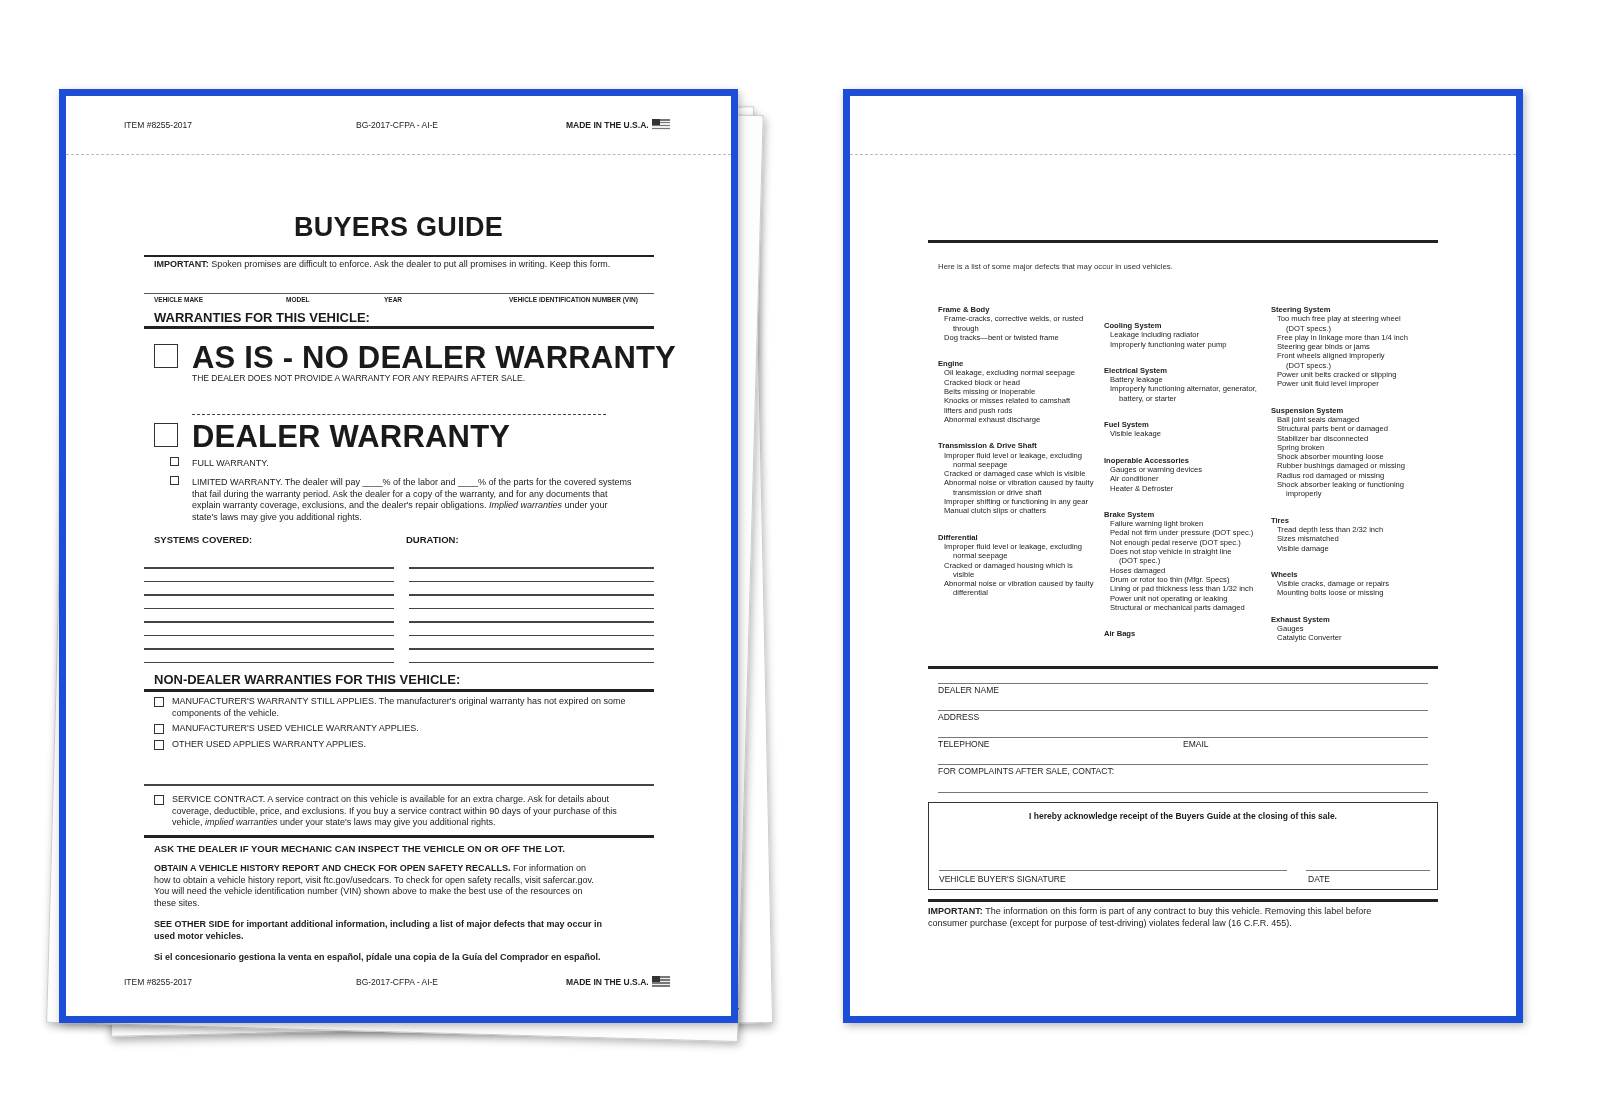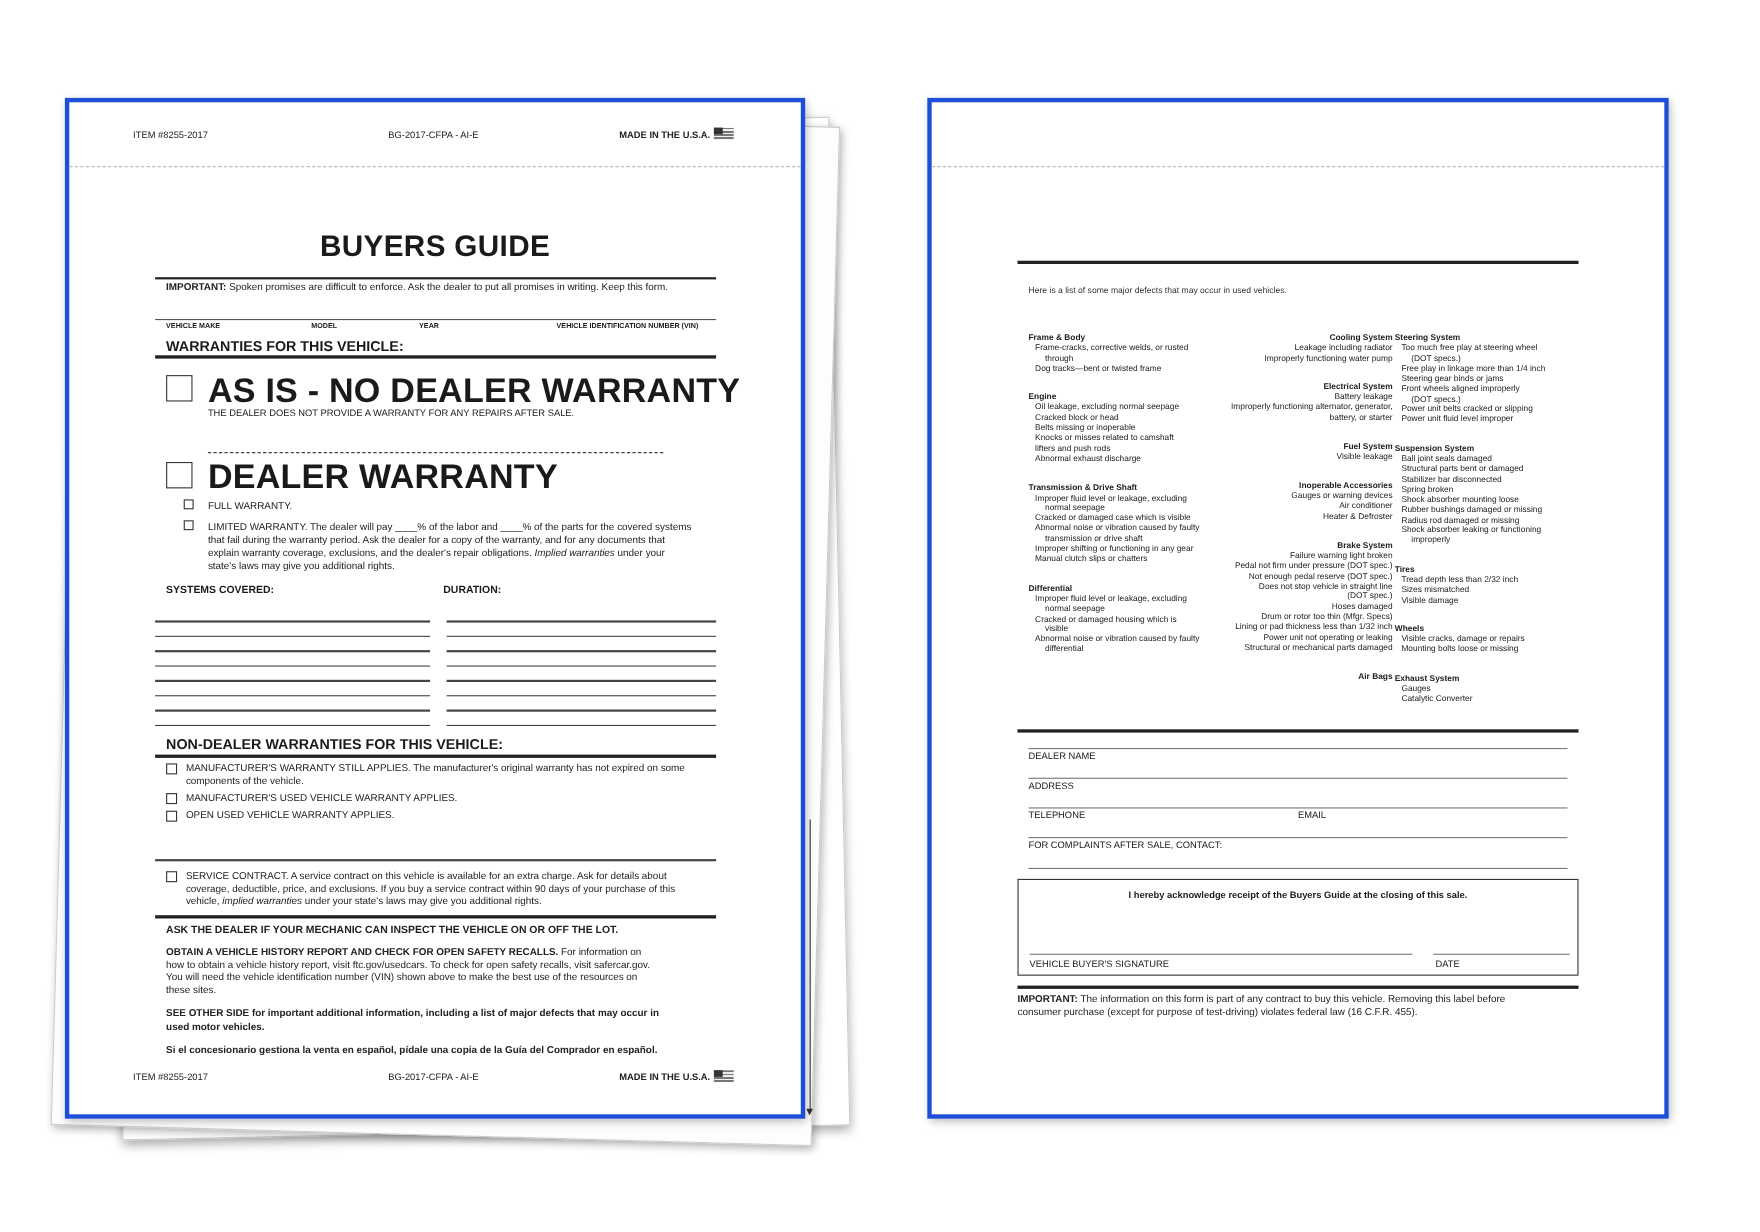--- a/index.html
+++ b/index.html
@@ -1,21 +1,21 @@
 <!DOCTYPE html>
 <html><head>
 <meta charset="utf-8">
 <style>
   html,body{margin:0;padding:0;}
   body{width:1600px;height:1120px;background:#ffffff;position:relative;overflow:hidden;font-family:"Liberation Sans",sans-serif;color:#1a1a1a;}
   .abs{position:absolute;}
   
   .sheet-back2{left:92px;top:120px;width:660px;height:915px;background:#fff;box-shadow:0 4px 10px rgba(0,0,0,.35);transform:rotate(-1.2deg);transform-origin:left top;border:1px solid #ccc;}
   .sheet-back1{left:72px;top:96px;width:690px;height:925px;background:#fdfdfd;box-shadow:2px 3px 8px rgba(0,0,0,.3);transform:rotate(1.6deg);transform-origin:left top;border:1px solid #ccc;}
-  .sheet{background:#fff;border:4px solid #1d4ed8;box-shadow:2px 3px 8px rgba(0,0,0,.28);}
+  .sheet{background:#fff;border:7px solid #1d4ed8;box-shadow:2px 3px 8px rgba(0,0,0,.28);}
   .front{left:59px;top:89px;width:665px;height:920px;}
   .back{left:843px;top:89px;width:666px;height:920px;}
   .adhesive{left:703px;top:520px;width:40px;height:480px;}
   .adhesive-text{position:absolute;left:8px;top:60px;writing-mode:vertical-rl;font-size:11px;letter-spacing:1px;color:#333;}
   .adhesive-arrow{position:absolute;left:33px;top:225px;width:1px;height:265px;background:#333;}
   .adhesive-arrow:after{content:"";position:absolute;left:-3px;bottom:-4px;border-left:3.5px solid transparent;border-right:3.5px solid transparent;border-top:6px solid #333;}
   .hdr{font-size:8.5px;color:#222;}
   .flag{display:inline-block;width:18px;height:11px;vertical-align:-2px;margin-left:3px;background:repeating-linear-gradient(#777 0 1.5px,#eee 1.5px 3px);position:relative;}
   .flag:before{content:"";position:absolute;left:0;top:0;width:8px;height:6px;background:#333;}
   .dash{border-top:1px dashed #bbb;}
@@ -109,21 +109,21 @@
   <div class="abs rule" style="left:78px;top:593px;width:510px;height:2.5px;"></div>
 
   <div class="abs cb" style="left:88px;top:601px;width:10px;height:10px;border-width:1px;"></div>
   <div class="abs para" style="left:106px;top:600px;">
     <div>MANUFACTURER'S WARRANTY STILL APPLIES.  The manufacturer's original warranty has not expired on some</div>
     <div>components of the vehicle.</div>
   </div>
   <div class="abs cb" style="left:88px;top:628px;width:10px;height:10px;border-width:1px;"></div>
   <div class="abs para" style="left:106px;top:627px;">MANUFACTURER'S USED VEHICLE WARRANTY APPLIES.</div>
   <div class="abs cb" style="left:88px;top:644px;width:10px;height:10px;border-width:1px;"></div>
-  <div class="abs para" style="left:106px;top:643px;">OPEN USED VEHICLE WARRANTY APPLIES.</div>
+  <div class="abs para" style="left:106px;top:643px;">OTHER USED APPLIES WARRANTY APPLIES.</div>
 
   <div class="abs" style="left:78px;top:688px;width:510px;height:1.5px;background:#444;"></div>
 
   <div class="abs cb" style="left:88px;top:699px;width:10px;height:10px;border-width:1px;"></div>
   <div class="abs para" style="left:106px;top:698px;">
     <div>SERVICE CONTRACT.  A service contract on this vehicle is available for an extra charge.  Ask for details about</div>
     <div>coverage, deductible, price, and exclusions.  If you buy a service contract within 90 days of your purchase of this</div>
     <div><span>vehicle, </span><i>implied warranties</i><span> under your state's laws may give you additional rights.</span></div>
   </div>
   <div class="abs rule" style="left:78px;top:739px;width:510px;height:2.5px;"></div>
@@ -172,21 +172,21 @@
       <div class="i">Improper shifting or functioning in any gear</div>
       <div class="i">Manual clutch slips or chatters</div>
       <div class="h">Differential</div>
       <div class="i">Improper fluid level or leakage, excluding</div>
       <div class="w">normal seepage</div>
       <div class="i">Cracked or damaged housing which is</div>
       <div class="w">visible</div>
       <div class="i">Abnormal noise or vibration caused by faulty</div>
       <div class="w">differential</div>
     </div>
-  <div class="abs def-col" style="left:254px;top:192px;width:165px;text-align:right;" id="col1">
+  <div class="abs def-col" style="left:254px;top:208px;width:165px;" id="col1">
       <div class="h">Cooling System</div>
       <div class="i">Leakage including radiator</div>
       <div class="i">Improperly functioning water pump</div>
       <div class="h">Electrical System</div>
       <div class="i">Battery leakage</div>
       <div class="i">Improperly functioning alternator, generator,</div>
       <div class="w">battery, or starter</div>
       <div class="h">Fuel System</div>
       <div class="i">Visible leakage</div>
       <div class="h">Inoperable Accessories</div>

